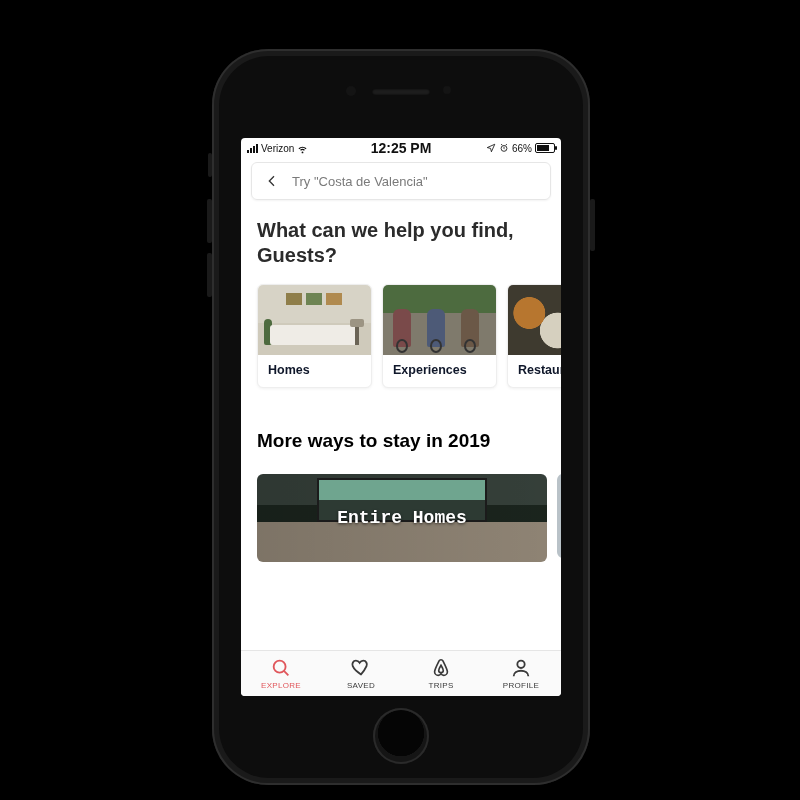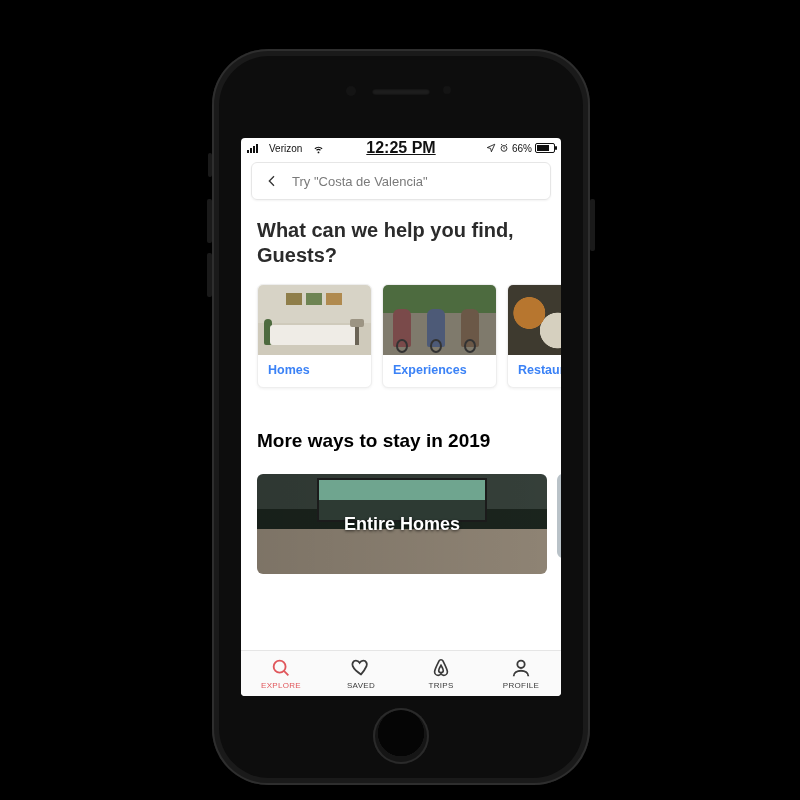--- a/index.html
+++ b/index.html
@@ -56,22 +56,22 @@
     border-radius:4px;
     overflow:hidden;
     color:#222;
   }
 
   
   .status-bar {
     height:20px; display:flex; align-items:center;
     font-size:10px; padding:0 6px; color:#111;
   }
-  .status-left { display:flex; align-items:center; gap:11px; flex:1; }
-  .status-center { flex:0 0 auto; font-weight:600; font-size:16px;text-decoration:underline;}
+  .status-left { display:flex; align-items:center; gap:3px; flex:1; }
+  .status-center { flex:0 0 auto; font-weight:600; font-size:14px;}
   .status-right { display:flex; align-items:center; gap:3px; flex:1; justify-content:flex-end; }
   .sig-bars { display:flex; align-items:flex-end; gap:1px;}
   .sig-bars span{ width:2px; background:#111; display:inline-block;}
   .sig-bars span:nth-child(1){height:3px}
   .sig-bars span:nth-child(2){height:5px}
   .sig-bars span:nth-child(3){height:7px}
   .sig-bars span:nth-child(4){height:9px}
   .battery {
     width:20px; height:10px; border:1px solid #111; border-radius:2px;
     position:relative; display:inline-block;
@@ -110,21 +110,21 @@
   }
   .cat-card {
     width:115px; flex:0 0 115px;
     border:1px solid #eee; border-radius:6px;
     background:#fff;
     box-shadow:0 1px 3px rgba(0,0,0,.06);
     overflow:hidden;
   }
   .cat-card.partial { width:72px; flex:0 0 72px; border-right:none; border-top-right-radius:0; border-bottom-right-radius:0;}
   .cat-img { height:70px; display:flex; align-items:center; justify-content:center; }
-  .cat-label { padding:8px 10px 10px; font-size:12.5px; font-weight:600; color:#3b82f6;}
+  .cat-label { padding:8px 10px 10px; font-size:12.5px; font-weight:600; color:#0f172a;}
 
   
   .img-room { background: linear-gradient(180deg,#d7d3c6 0 55%, #cfcabb 55% 100%); position:relative;}
   .img-room .bed{position:absolute; left:12px; right:12px; bottom:10px; height:20px; background:#efece6; border-radius:3px;}
   .img-room .pic{position:absolute; top:8px; width:16px; height:12px;}
   .img-room .pic.a{left:28px;background:#8f7e4a;}
   .img-room .pic.b{left:48px;background:#6e8453;}
   .img-room .pic.c{left:68px;background:#b08a4f;}
   .img-room .plant{position:absolute; left:6px; bottom:10px; width:8px; height:26px; background:#4e6b3f; border-radius:4px 4px 2px 2px;}
   .img-room .lamp{position:absolute; right:12px; bottom:10px; width:4px; height:20px; background:#6b6456;}
@@ -137,26 +137,27 @@
   .img-bike .p3{left:78px; background:#6b5847;}
   .img-food { background: radial-gradient(circle at 30% 40%, #b7762f 0 24%, transparent 25%),
                          radial-gradient(circle at 70% 65%, #d6d0bf 0 26%, transparent 27%),
                          #3e3a2f; }
 
   .section2 { padding: 34px 16px 10px; }
   .section2 h2 { font-size:19px; font-weight:700; color:#000000;}
 
   .hero-scroll { display:flex; gap:10px; padding:12px 0 0 16px; overflow:hidden;}
   .hero-card {
-    width:290px; flex:0 0 290px; height:100px;
+    width:290px; flex:0 0 290px; height:88px;
     border-radius:6px; overflow:hidden; position:relative;
     display:flex; align-items:center; justify-content:center;
     background:
       linear-gradient(90deg, rgba(0,0,0,.25), rgba(0,0,0,.15)),
       linear-gradient(180deg,#3e4a43 0 35%, #1f2a22 35% 55%, #a79a88 55% 100%);
+    font-family: Liberation Mono, monospace;
   }
   .hero-card .glass {
     position:absolute; left:60px; top:4px; width:170px; height:44px;
     background: linear-gradient(180deg, #6fa58f 0 50%, #2d3a33 50% 100%);
     border:2px solid #1b1b1b;
   }
   .hero-title { position:relative; color:#fff; font-weight:700; text-shadow:0 1px 3px rgba(0,0,0,.7); font-size:18px;}
   .hero-peek { width:10px; flex:0 0 10px; height:84px; border-radius:6px 0 0 6px; background:#b9c2c8;}
 
   

